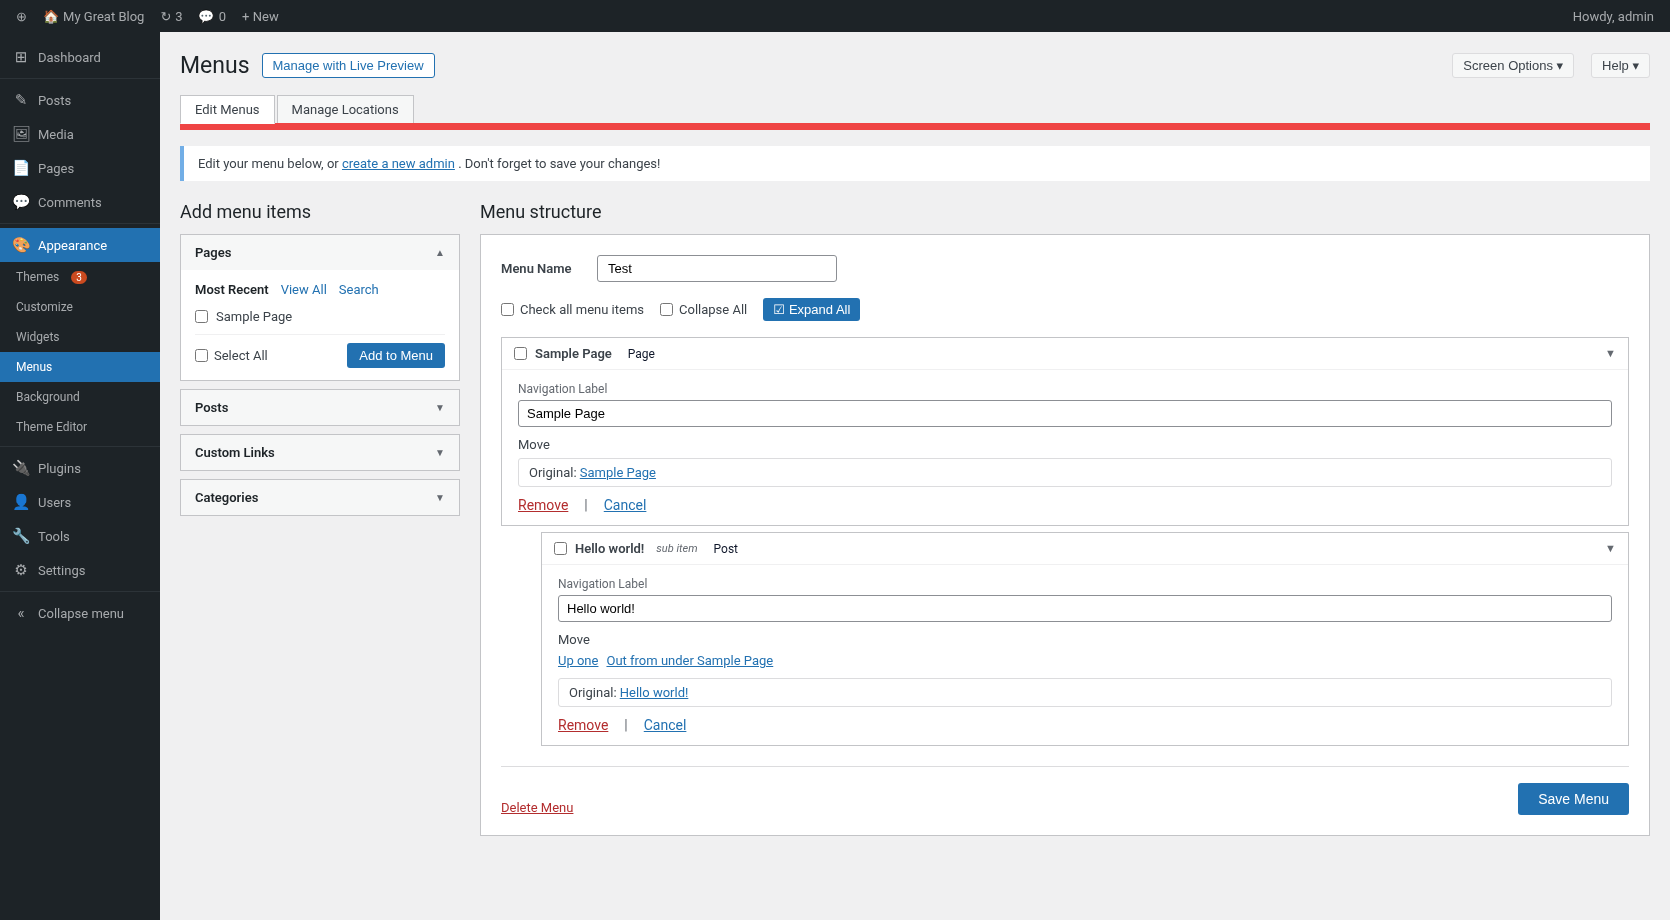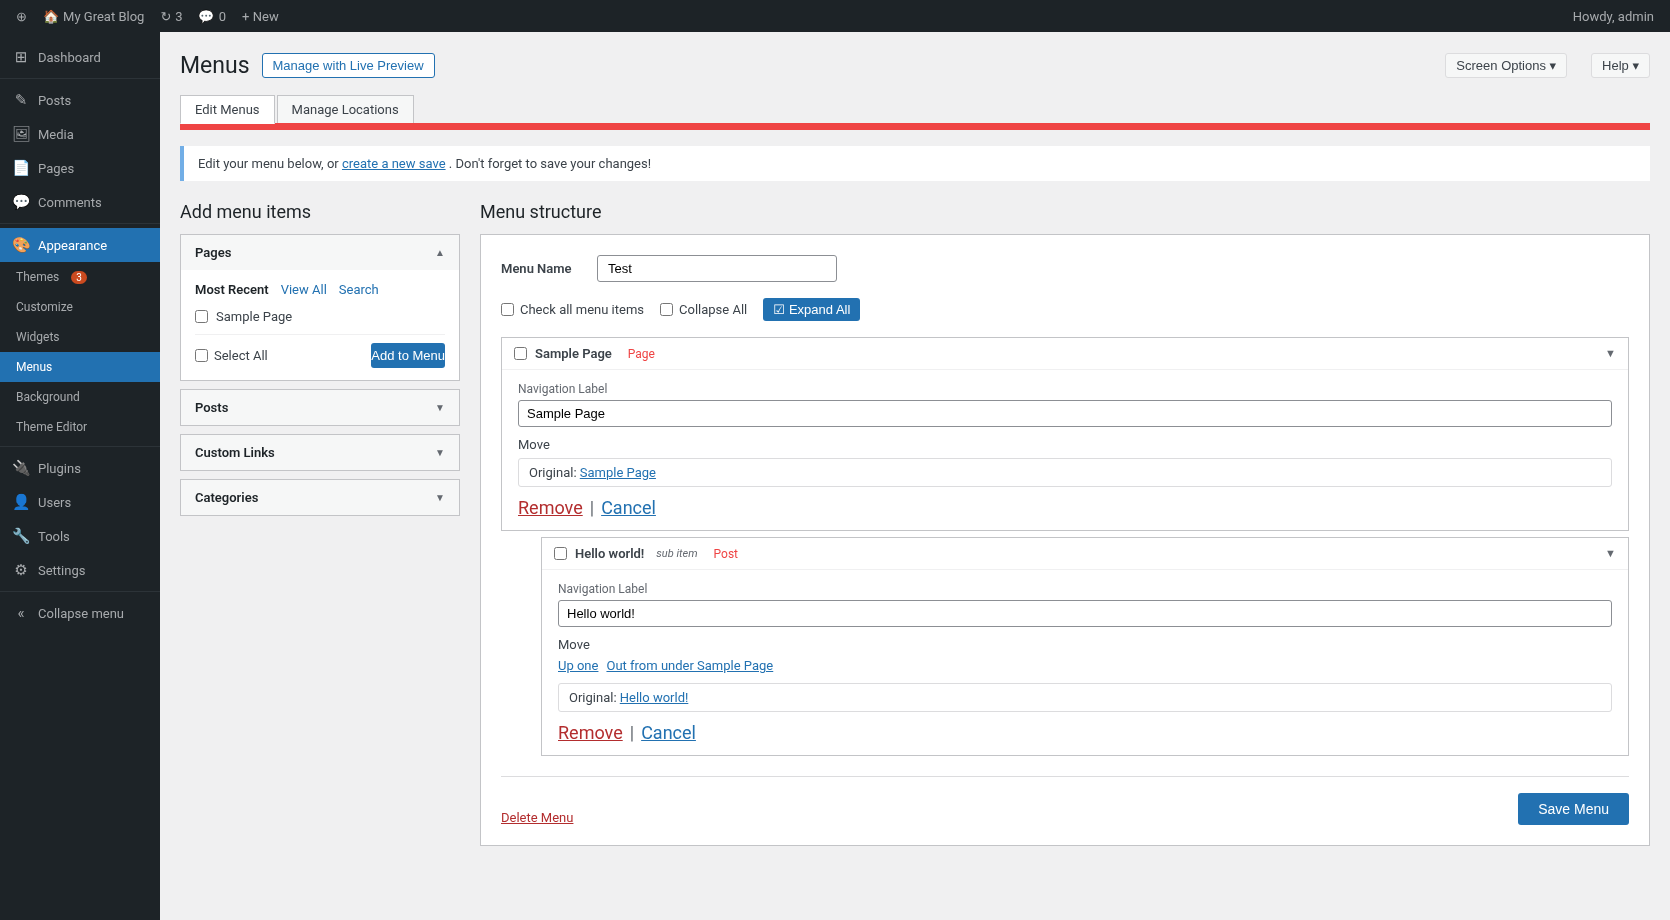--- a/index.html
+++ b/index.html
@@ -67,21 +67,21 @@
     .page-title { font-size: 23px; font-weight: 400; color: #1d2327; }
     .live-preview-btn {
       background: #fff;
       border: 1px solid #2271b1;
       color: #2271b1;
       padding: 4px 10px;
       font-size: 13px;
       cursor: pointer;
       border-radius: 3px;
     }
-    .header-actions { display: flex; gap: 24px; }
+    .header-actions { display: flex; gap: 17px; }
     .screen-options-btn, .help-btn {
       background: #f6f7f7;
       border: 1px solid #dcdcde;
       padding: 4px 10px;
       font-size: 13px;
       cursor: pointer;
       border-radius: 3px;
       color: #3c434a;
     }
 
@@ -148,21 +148,21 @@
     
     .accordion-footer {
       display: flex; align-items: center; justify-content: space-between;
       margin-top: 10px; padding-top: 8px; border-top: 1px solid #f0f0f1;
     }
     .select-all-check { display: flex; align-items: center; gap: 6px; font-size: 13px; }
     .add-to-menu-btn {
       background: #2271b1;
       color: #fff;
       border: none;
-      padding: 5px 0;
+      padding: 5px 12px;
       font-size: 13px;
       cursor: pointer;
       border-radius: 3px;
     }
 
     
     .right-panel { flex: 1; }
     .right-panel-title { font-size: 18px; font-weight: 400; color: #1d2327; margin-bottom: 12px; }
 
     .menu-structure-box {
@@ -201,38 +201,38 @@
       background: #fff;
       margin-bottom: 6px;
     }
     .menu-item-header {
       display: flex; align-items: center; justify-content: space-between;
       padding: 8px 12px;
       cursor: pointer;
     }
     .menu-item-left { display: flex; align-items: center; gap: 8px; }
     .menu-item-name { font-weight: 600; font-size: 13px; }
-    .menu-item-type { font-size: 12px; color: #ef4444; margin-left: 8px; }
+    .menu-item-type { font-size: 12px; color: #0f172a; margin-left: 8px; }
     .menu-item-arrow { font-size: 11px; color: #646970; cursor: pointer; }
 
     .menu-item-body { padding: 12px 16px; border-top: 1px solid #f0f0f1; }
     .field-label { font-size: 12px; color: #646970; margin-bottom: 4px; display: block; }
     .field-input {
       width: 100%; border: 1px solid #8c8f94;
       padding: 5px 8px; font-size: 13px; border-radius: 3px;
       margin-bottom: 10px;
     }
     .move-label { font-size: 13px; color: #3c434a; margin-bottom: 6px; display: block; }
     .original-row {
       border: 1px solid #dcdcde;
       padding: 6px 10px; font-size: 13px; color: #3c434a;
       border-radius: 3px; margin-bottom: 10px;
     }
     .original-row a { color: #2271b1; }
-    .item-actions { display: flex; gap: 7px; align-items: center; font-size: 18px; }
+    .item-actions { display: flex; gap: 16px; align-items: center; font-size: 14px; }
     .item-actions .remove-link { color: #b32d2e; text-decoration: underline; cursor: pointer; }
     .item-actions .cancel-link { color: #2271b1; text-decoration: underline; cursor: pointer; }
     .item-actions .sep { color: #646970; }
 
     
     .menu-item-sub { margin-left: 40px; }
     .sub-tag { font-size: 11px; color: #646970; font-style: italic; margin-left: 4px; }
 
     
     .move-links { display: flex; gap: 8px; flex-wrap: wrap; margin-bottom: 10px; }
@@ -372,21 +372,21 @@
       <div class="tab active">
         <span>Edit Menus</span>
       </div>
       <div class="tab">
         <span>Manage Locations</span>
       </div>
     </div>
 
     <div class="notice">
       <span>Edit your menu below, or</span>
-      <a href="#">create a new save</a>
+      <a href="#">create a new admin</a>
       <span>. Don't forget to save your changes!</span>
     </div>
 
     <div class="content-grid">
 
       <div class="left-panel">
         <h2 class="left-panel-title">Add menu items</h2>
 
         <div class="accordion-item">
           <div class="accordion-header">

